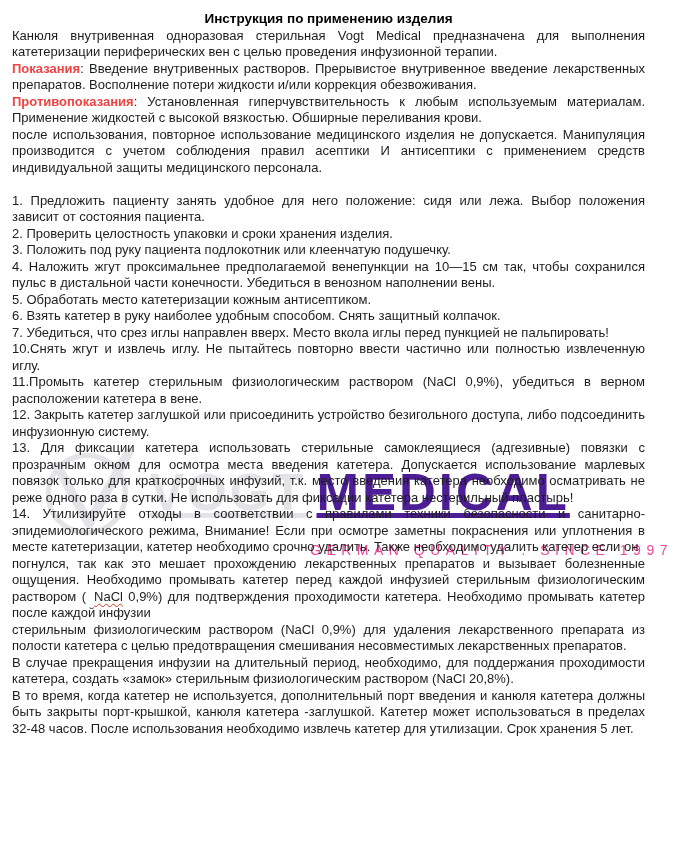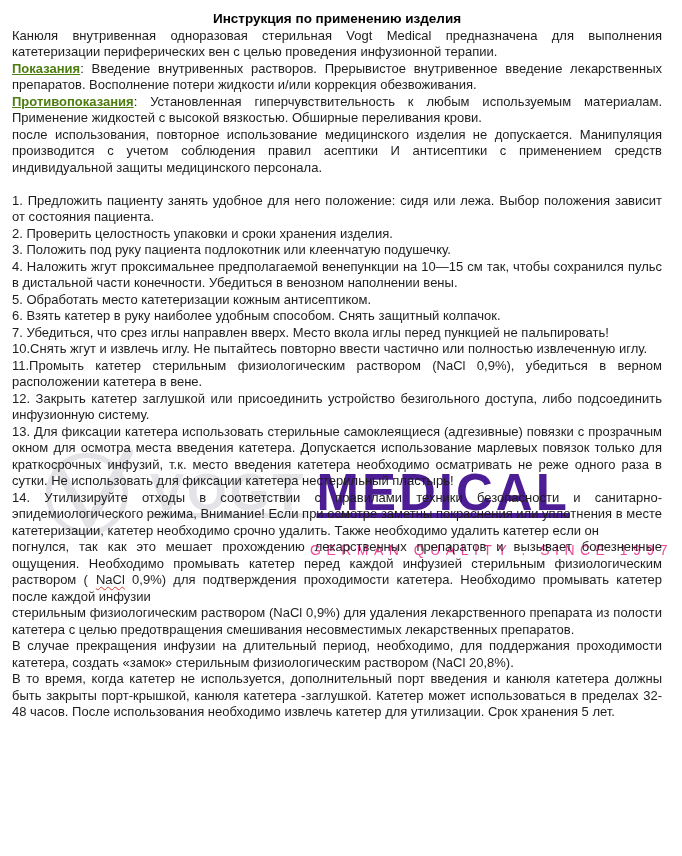--- a/index.html
+++ b/index.html
@@ -40,33 +40,33 @@
     letter-spacing: 5.5px;
     color: #ec4899;
     margin-left: 272px;
     margin-top: 2px;
     font-weight: 400;
   }
   
   .content {
     position: relative;
     z-index: 1;
-    padding: 11px 20px 0 12px;
+    padding: 11px 37px 0 12px;
   }
   .title {
     font-size: 13.5px;
     font-weight: 700;
     text-align: center;
     color: #000000;
     margin: 0;
   }
   .para { margin: 0; }
   .para.justify { text-align: justify; }
   .para.left { text-align: left; }
-  .bold { font-weight: 700; color: #4d7c0f; text-decoration: underline; }
+  .bold { font-weight: 700; color: #ef4444; }
   .squiggle {
     text-decoration: underline;
     text-decoration-style: wavy;
     text-decoration-color: #d43a2a;
     text-decoration-thickness: 1px;
     text-underline-offset: 2px;
     text-decoration-skip-ink: none;
     margin-left: 8px;
   }
   .spacer { height: 16.5px; }

